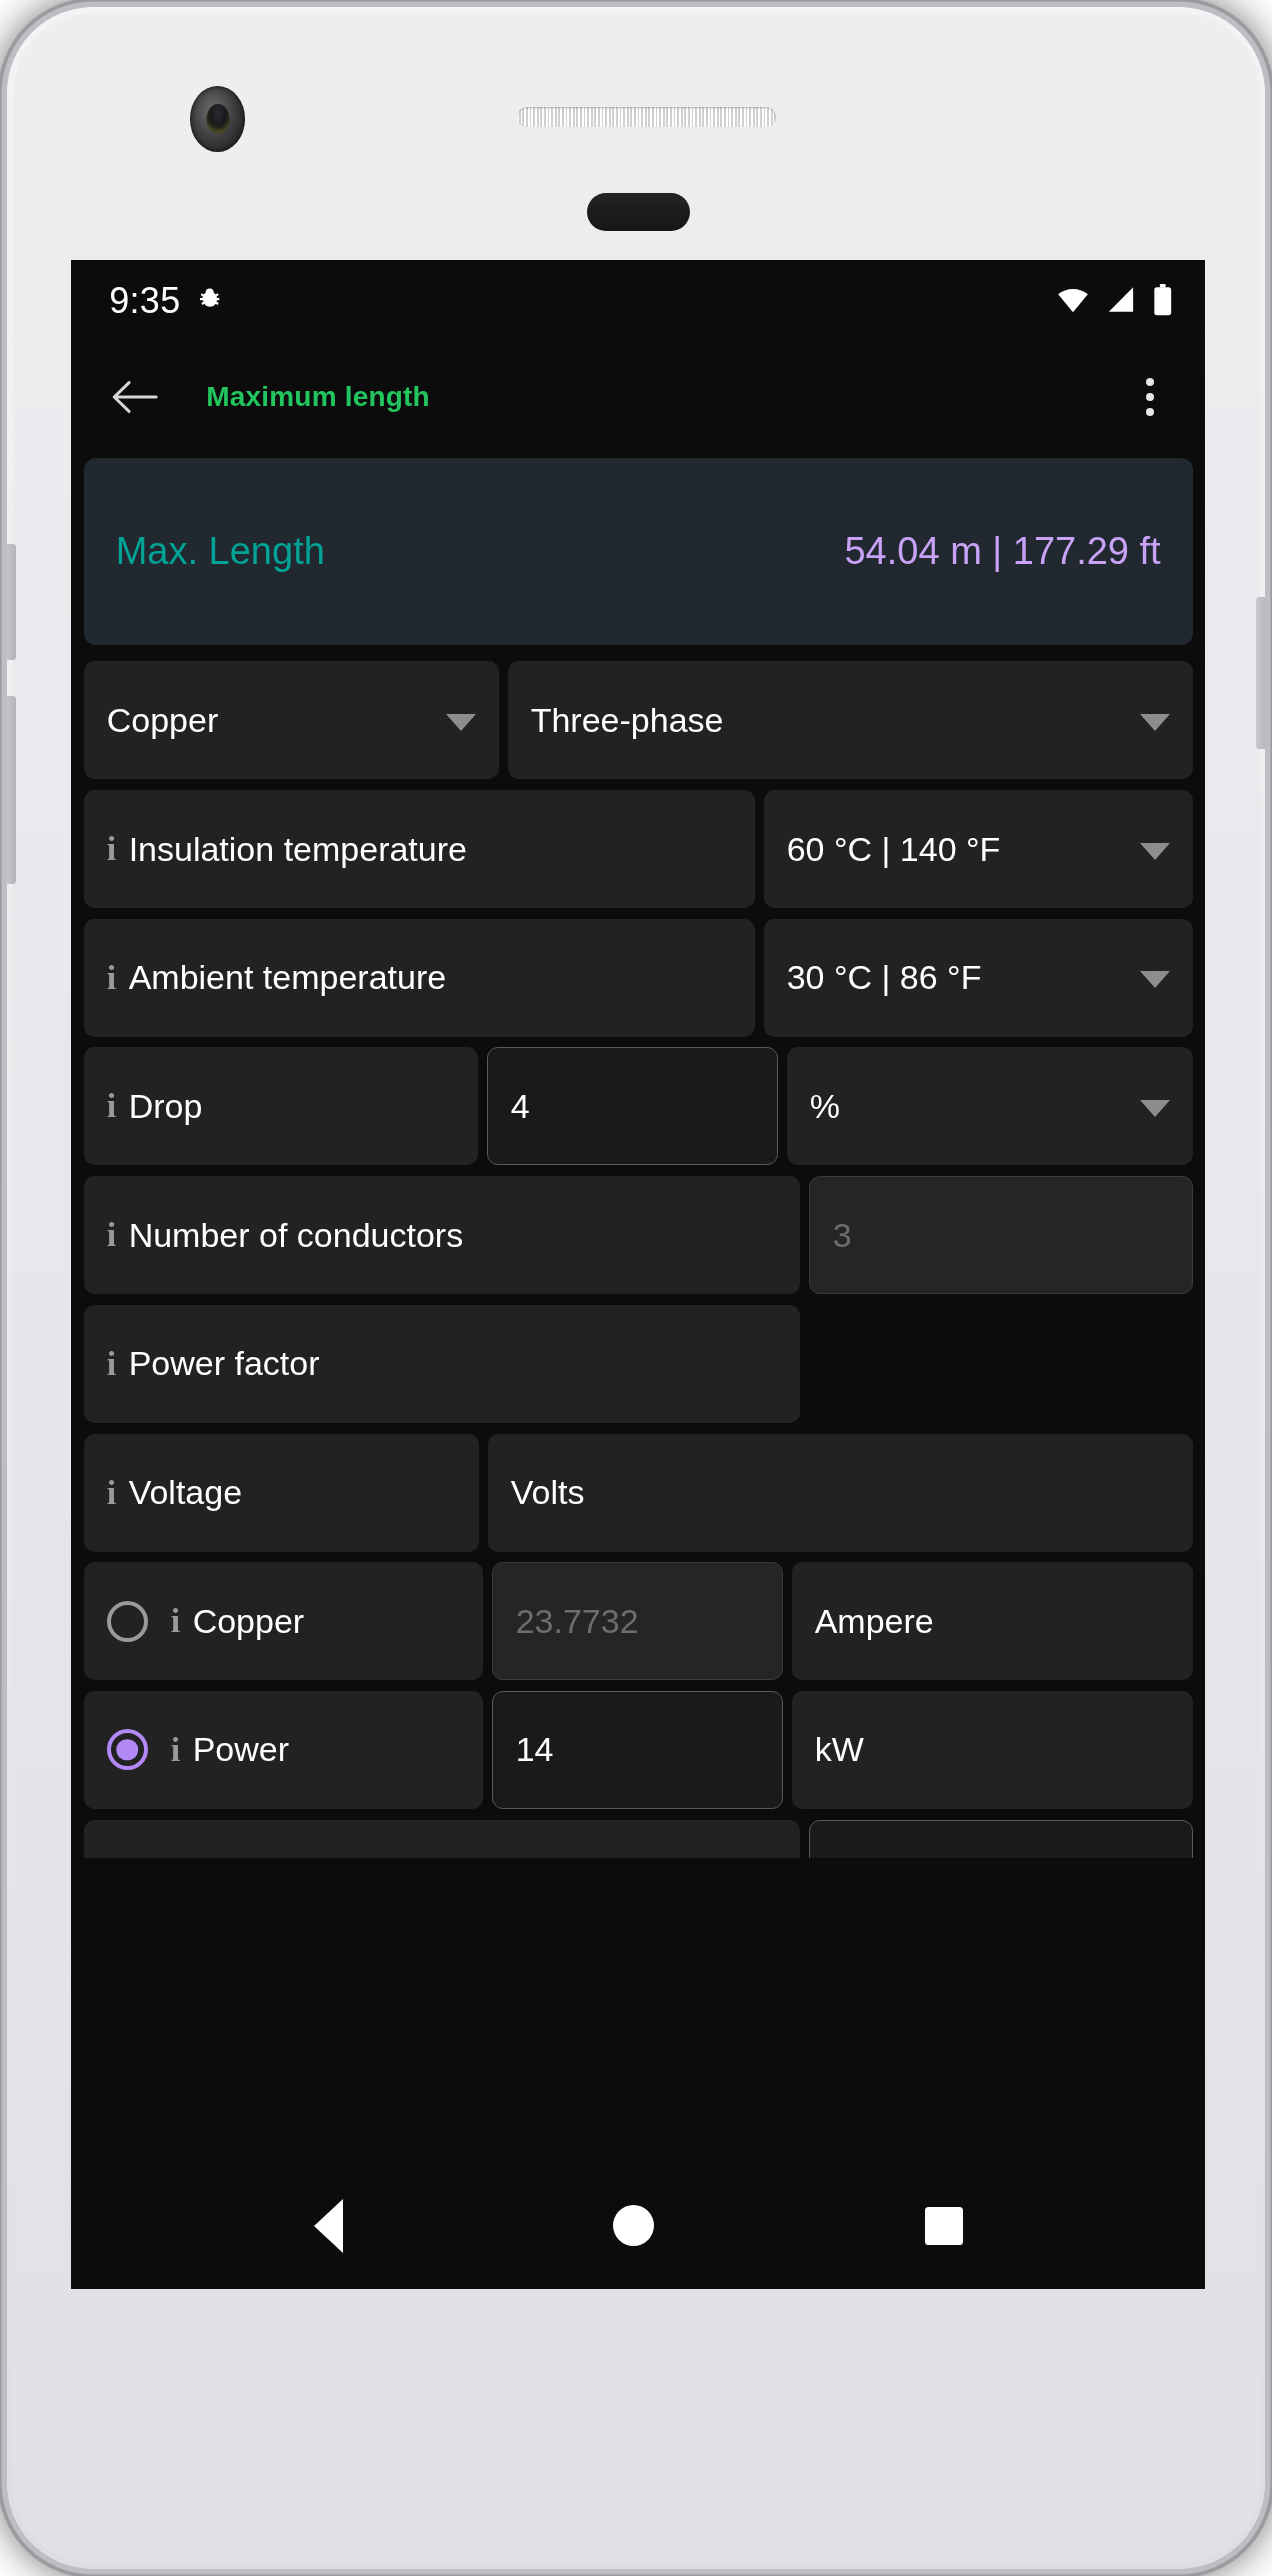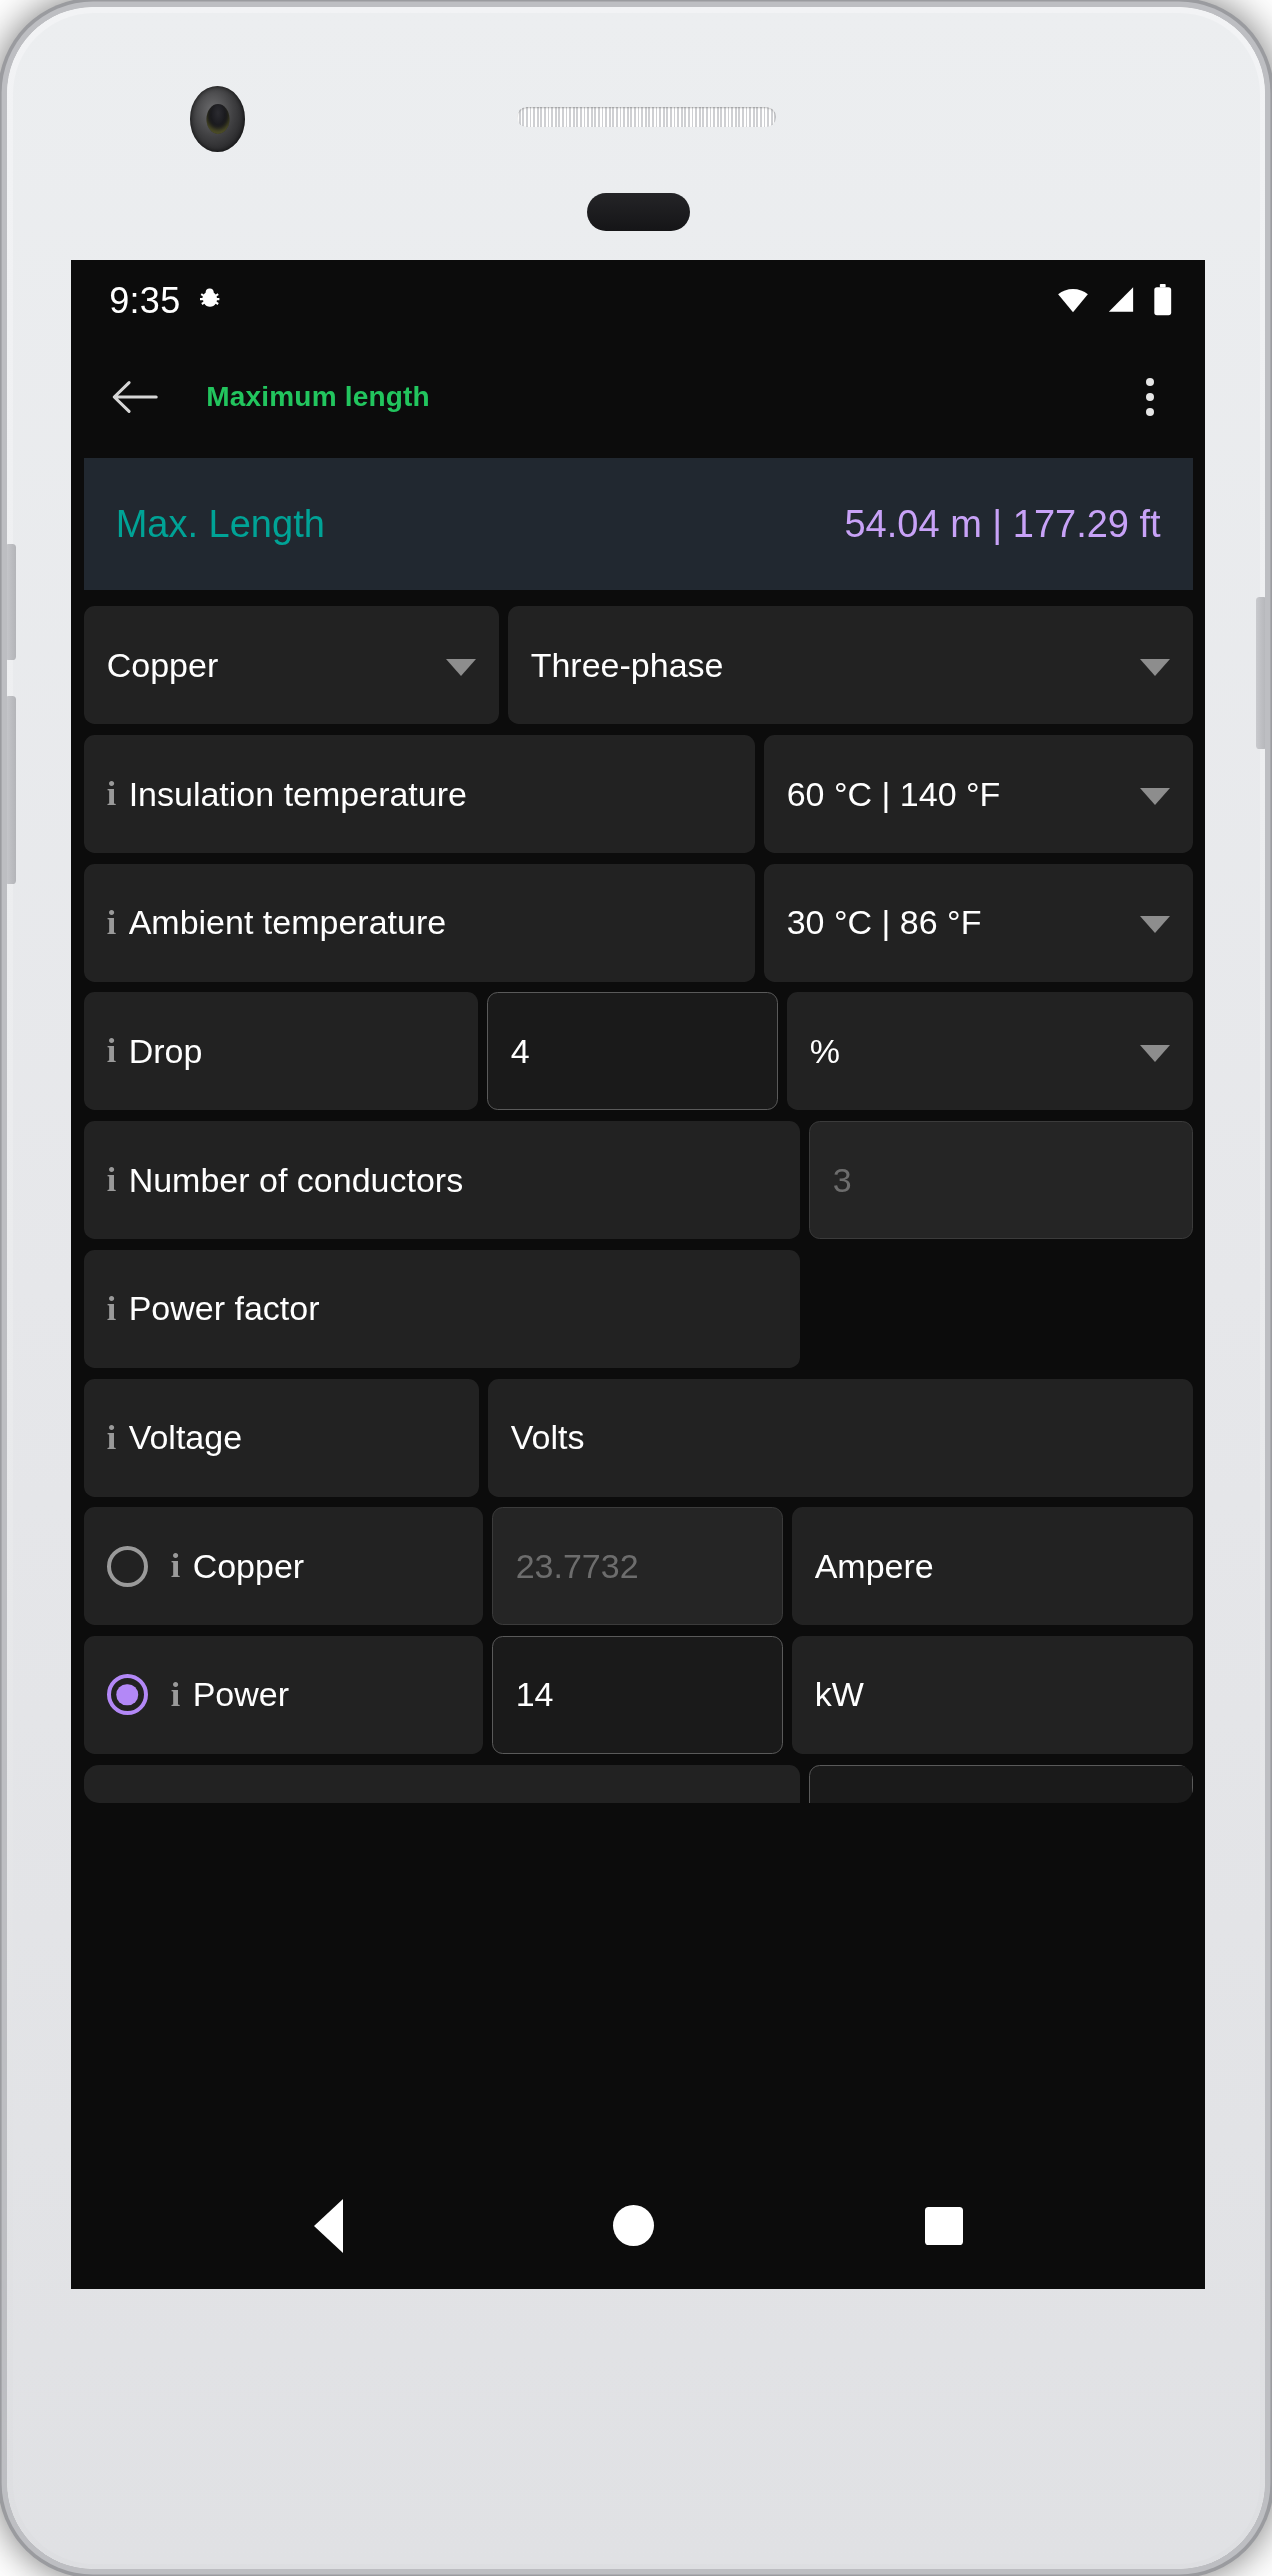--- a/index.html
+++ b/index.html
@@ -133,44 +133,43 @@
   #form-body {
     padding: 0 12.5px;
     background: #0c0c0c;
     height: calc(100% - 82px - 109px - 127px);
     overflow: hidden;
   }
 
   
   #result-banner {
     margin: 7.2px 0 16px 0;
-    height: 132px;
+    height: 187px;
     background: #212830;
-    border-radius: 0;
+    border-radius: 12px;
     display: flex;
     align-items: center;
     padding: 0 32px;
   }
   #result-label {
     color: #00a396;
     font-size: 38px;
   }
   #result-spacer { flex: 1; }
   #result-value {
     color: #c8a2f7;
     font-size: 38px;
     white-space: nowrap;
   }
 
   
   .field-row {
     display: flex;
     gap: 9px;
     margin-bottom: 10.7px;
-    border-radius: 15px;
   }
 
   .cell {
     background: #222222;
     border-radius: 10.7px;
     height: 118px;
     display: flex;
     align-items: center;
     padding: 0 23px;
     color: #ffffff;

